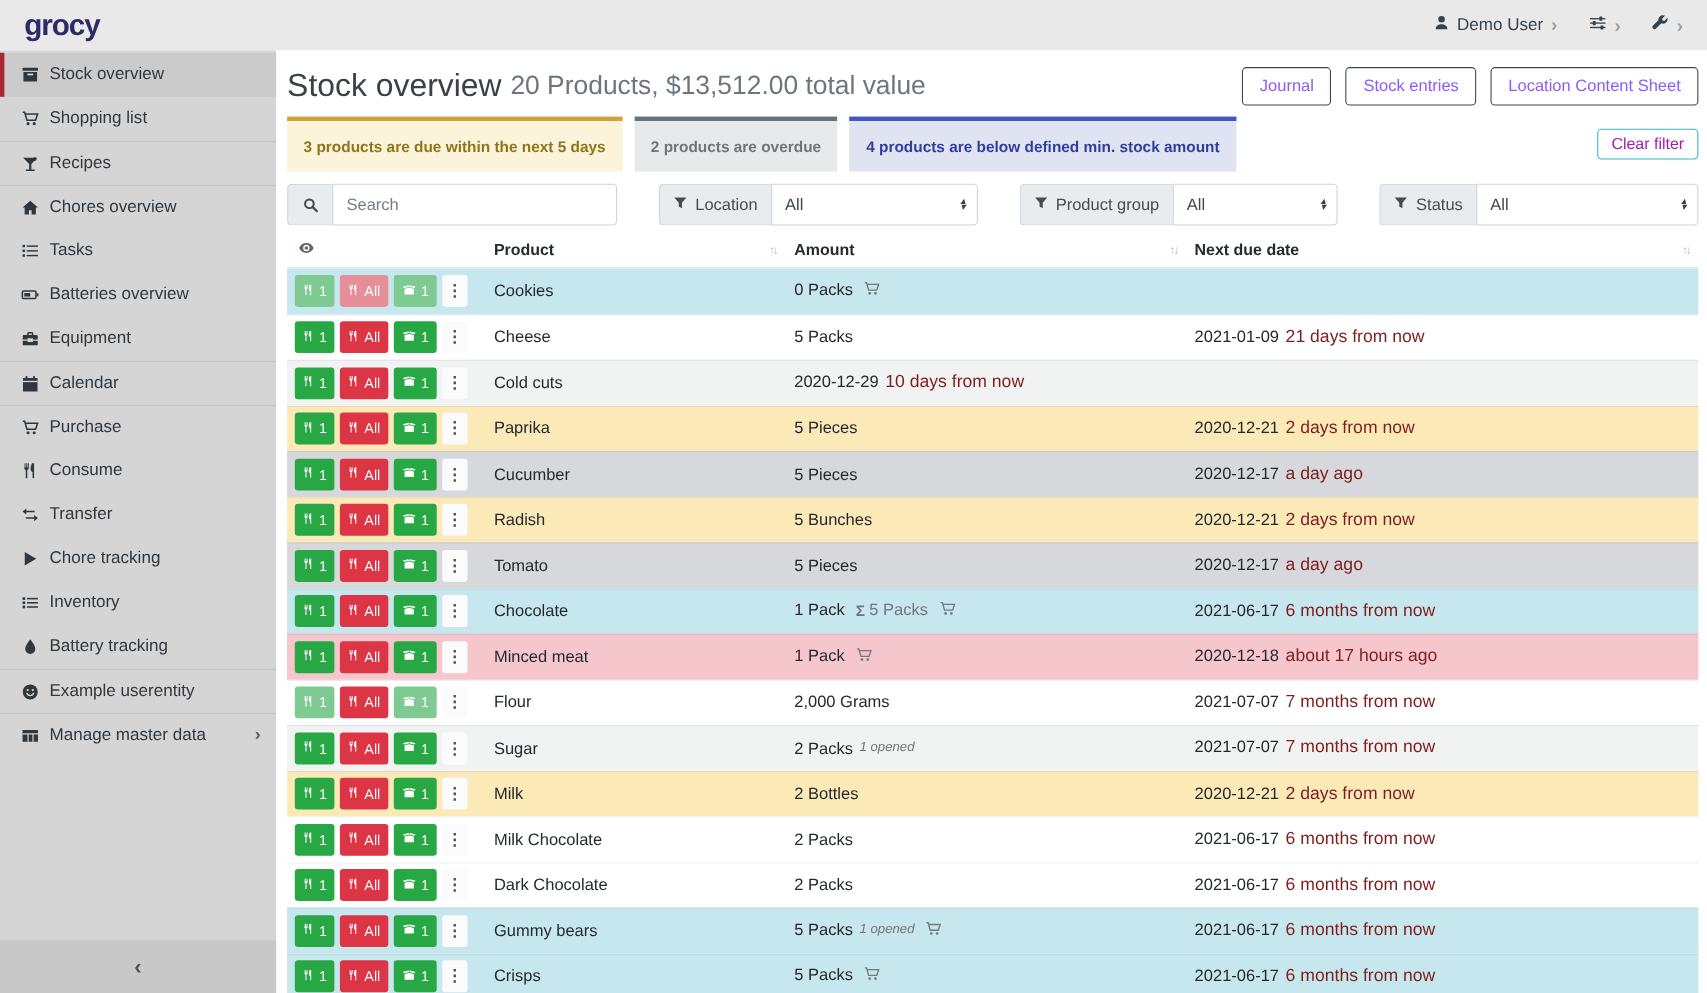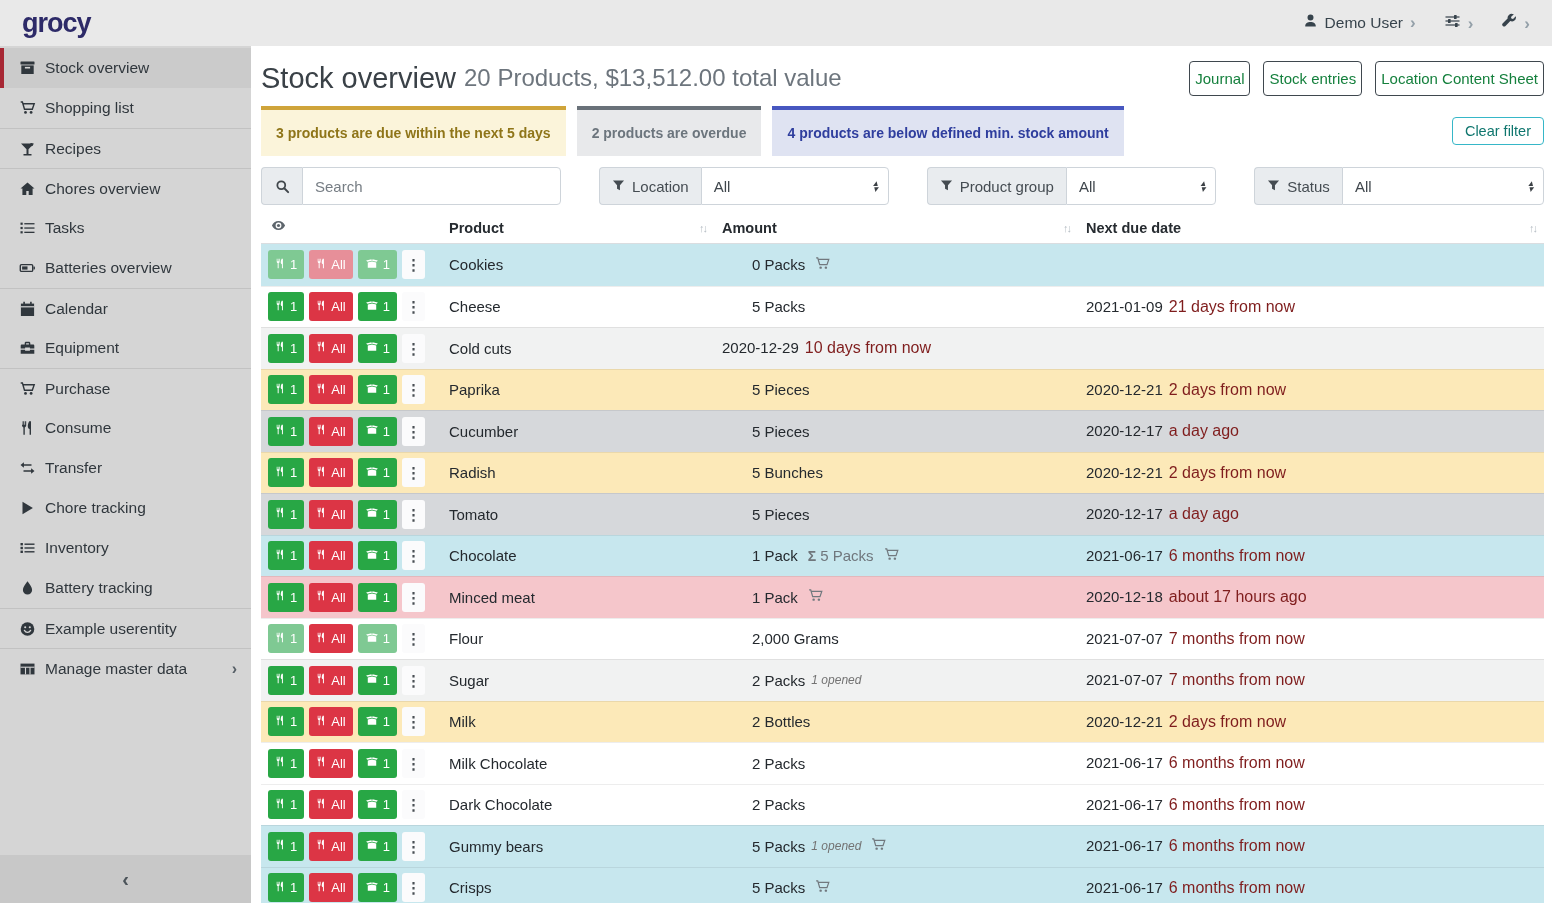--- a/index.html
+++ b/index.html
@@ -31,33 +31,33 @@
                     display:flex; align-items:center; justify-content:center; cursor:pointer; }
   .chev-left { color:#4c545a; font-size:20px; font-weight:bold; }
 
   
   .main { flex:1; background:#fff; padding:6px 8px 0 10px; overflow:hidden; }
 
   .page-header { height:52px; display:flex; align-items:center; }
   .page-title { font-size:29px; color:#3a4147; font-weight:500; }
   .page-subtitle { font-size:24px; color:#6d757d; font-weight:400; margin-left:8px; }
   .header-buttons { margin-left:auto; display:flex; gap:13px; }
-  .hdr-btn { background:#fff; border:1px solid #3f474e; color:#15803d; font-size:15px;
-             padding:8px 5px; border-radius:4px; cursor:pointer; font-family:inherit;text-align:center; }
+  .hdr-btn { background:#fff; border:1px solid #3f474e; color:#8b5cf6; font-size:15px;
+             padding:8px 15px; border-radius:4px; cursor:pointer; font-family:inherit;text-align:center; }
 
   
   .alerts-row { margin-top:2px; display:flex; align-items:stretch; height:50px; }
   .alert { display:flex; align-items:center; padding:0 15px; font-size:14px; font-weight:bold;
            border-top:4px solid; margin-right:11px; cursor:pointer; }
   .alert-warning   { background:#fbf4da; border-color:#cfa43a; color:#8f7519; }
   .alert-secondary { background:#e8e9eb; border-color:#697179; color:#6c757d; }
   .alert-danger    { background:#f8ecee; border-color:#af2231; color:#ad2230; }
   .alert-info      { background:#dfe3f2; border-color:#4757c0; color:#2f3e9e; }
   .clear-filter { margin-left:auto; align-self:center; background:#fff; border:1px solid #36b7c8;
-                  color:#0f766e; font-size:14.5px; padding:5px 12px; border-radius:4px; cursor:pointer;
+                  color:#a21caf; font-size:14.5px; padding:5px 12px; border-radius:4px; cursor:pointer;
                   font-family:inherit; }
 
   
   .filters-row { margin-top:11px; display:flex; height:38px; }
   .search-group { width:300px; display:flex; flex:none; }
   .addon { width:41px; background:#e9ecef; border:1px solid #ced4da; border-right:none;
            border-radius:4px 0 0 4px; display:flex; align-items:center; justify-content:center; }
   .addon svg { stroke:#41474c; }
   .search-input { flex:1; border:1px solid #ced4da; border-radius:0 4px 4px 0; padding:0 12px;
                   font-size:15px; color:#495057; font-family:inherit; outline:none; min-width:0; }
@@ -99,21 +99,21 @@
              gap:4px; padding:0 7px; font-size:13px; cursor:pointer; font-family:inherit; }
   .btn-act svg { fill:#fff; }
   .btn-green { background:#28a745; }
   .btn-red { background:#dc3545; }
   .btn-green.disabled { background:#7fc993; }
   .btn-red.disabled { background:#e78f99; }
   .btn-more { height:29px; width:23px; background:#fbfbfc; border:none; border-radius:3px;
               color:#494f54; font-size:15px; font-weight:bold; cursor:pointer; line-height:1; }
 
   .cell-product { padding:0 8px; font-size:15px; color:#24292e; }
-  .cell-amount { padding:0 8px; font-size:15px; color:#24292e; display:flex; align-items:center;margin-left:30px; }
+  .cell-amount { padding:0 8px; font-size:15px; color:#24292e; display:flex; align-items:flex-start; }
   .opened { font-style:italic; font-size:12px; color:#737373; margin-left:6px; }
   .sum-wrap { display:flex; align-items:center; margin-left:10px; color:#6f767c; }
   .sigma { font-weight:bold; margin-right:4px; font-size:14px; }
   .sum { font-size:15px; }
   .cart-icon { margin-left:9px; }
   .cart-icon svg { stroke:#71787e; fill:#71787e; }
   .cell-due { padding:0 8px; font-size:15px; color:#24292e; display:flex; align-items:baseline; }
   .rel { font-size:16px; color:#7f1d1d; margin-left:6px; }
 </style>
 </head>
@@ -212,38 +212,38 @@
     <span class="side-icon">
             <svg viewBox="0 0 16 16">
               <rect x="0.8" y="4.6" width="12.4" height="6.8" rx="1.2" fill="none" stroke="currentColor" stroke-width="1.4"></rect>
               <rect x="2.6" y="6.4" width="5.4" height="3.2"></rect>
               <rect x="14" y="6.6" width="1.4" height="2.8"></rect>
             </svg>
           </span>
     <span class="side-label">Batteries overview</span>
 
   </div>
+        <div class="side-item">
+    <span class="side-icon">
+            <svg viewBox="0 0 16 16">
+              <path d="M5.2 4.6V3.2c0-.8.6-1.4 1.4-1.4h2.8c.8 0 1.4.6 1.4 1.4v1.4h2.8c.7 0 1.2.5 1.2 1.2v2.8h-4.4v-1H5.6v1H1.2V5.8c0-.7.5-1.2 1.2-1.2h2.8zm1.4-1.4v1.4h2.8V3.2H6.6zM1.2 9.8h4.4v1h4.8v-1h4.4v4H1.2v-4z"></path>
+            </svg>
+          </span>
+    <span class="side-label">Equipment</span>
+
+  </div>
         <div class="side-item divided">
     <span class="side-icon">
             <svg viewBox="0 0 16 16">
               <path d="M4.6.8v2.2M11.4.8v2.2" stroke="currentColor" stroke-width="1.6" fill="none"></path>
               <path d="M1.4 2.6h13.2V15H1.4z"></path>
               <rect x="1.4" y="5.2" width="13.2" height="1.2" fill="#d5d5d5"></rect>
             </svg>
           </span>
     <span class="side-label">Calendar</span>
-
-  </div>
-        <div class="side-item">
-    <span class="side-icon">
-            <svg viewBox="0 0 16 16">
-              <path d="M5.2 4.6V3.2c0-.8.6-1.4 1.4-1.4h2.8c.8 0 1.4.6 1.4 1.4v1.4h2.8c.7 0 1.2.5 1.2 1.2v2.8h-4.4v-1H5.6v1H1.2V5.8c0-.7.5-1.2 1.2-1.2h2.8zm1.4-1.4v1.4h2.8V3.2H6.6zM1.2 9.8h4.4v1h4.8v-1h4.4v4H1.2v-4z"></path>
-            </svg>
-          </span>
-    <span class="side-label">Equipment</span>
 
   </div>
         <div class="side-item divided">
     <span class="side-icon">
             <svg viewBox="0 0 16 16">
               <path d="M1.2 2h1.7L5 9.3h7.8l1.9-5.6H3.8" fill="none" stroke="currentColor" stroke-width="1.4"></path>
               <circle cx="6" cy="12.4" r="1.4"></circle>
               <circle cx="11.6" cy="12.4" r="1.4"></circle>
             </svg>
           </span>

